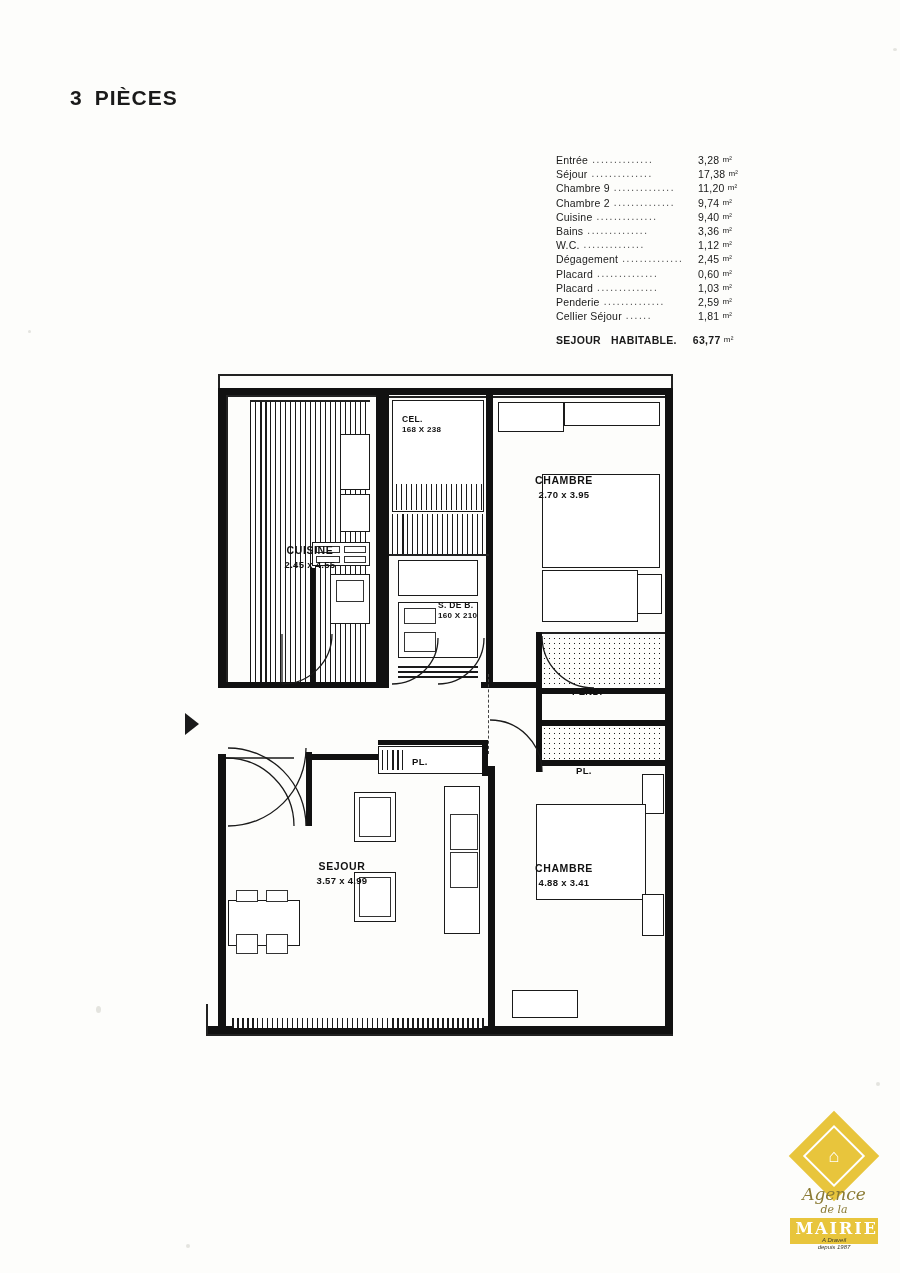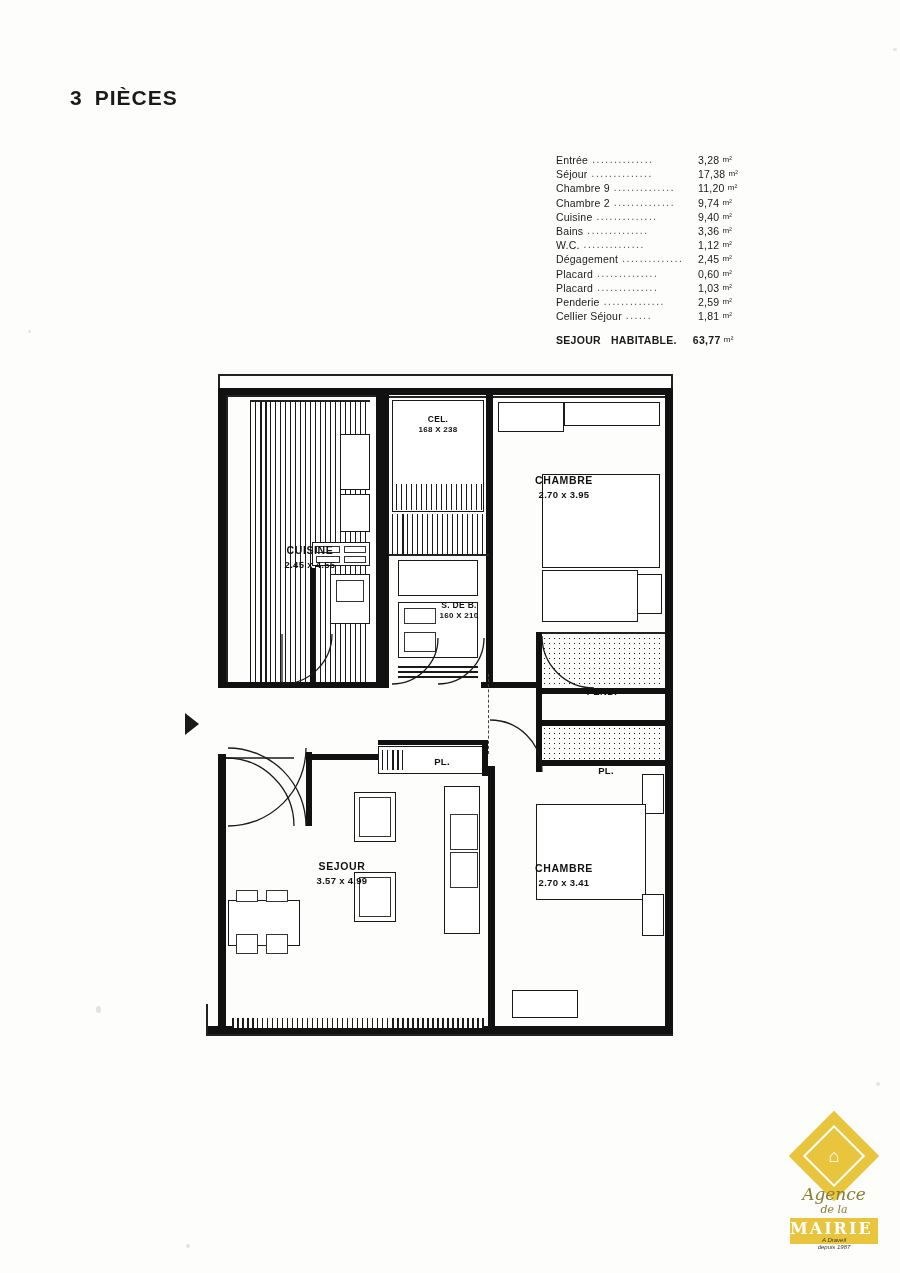--- a/index.html
+++ b/index.html
@@ -136,21 +136,21 @@
     font-size: 9.5px;
     font-weight: bold;
     letter-spacing: .3px;
     margin-top: 3px;
   }
   .lbl-sm {
     position: absolute;
     font-size: 8.5px;
     font-weight: bold;
     letter-spacing: .3px;
-    text-align: center;
+    text-align: left;
     white-space: nowrap;
     color: #111;
   }
   .lbl-sm .dim { display:block; font-size: 8px; margin-top: 1px; }
   svg.arcs {
     position: absolute;
     left: 0; top: 0;
     width: 472px; height: 662px;
     overflow: visible;
   }
@@ -216,21 +216,21 @@
   .logo-bar {
     position: absolute;
     left: 6px; top: 94px;
     width: 88px; height: 26px;
     background: #e8c53c;
   }
   .logo-mairie {
     position: absolute;
     left: 6px; top: 95px;
     width: 88px;
-    text-align: left;
+    text-align: right;
     font-size: 16px;
     letter-spacing: 2px;
     color: #fff;
     font-weight: bold;
     font-family: "DejaVu Serif", serif;
   }
   .logo-sub {
     position: absolute;
     left: 6px; top: 113px;
     width: 88px;
@@ -459,34 +459,34 @@
       <span class="dim">2.45 x 4.55</span>
     </div>
 
     <div class="lbl" style="left:288px;top:100px;width:140px;">
       <span>CHAMBRE</span>
       <span class="dim">2.70 x 3.95</span>
     </div>
 
     <div class="lbl" style="left:288px;top:488px;width:140px;">
       <span>CHAMBRE</span>
-      <span class="dim">2.70 x 3.41</span>
+      <span class="dim">4.88 x 3.41</span>
     </div>
 
     <div class="lbl" style="left:66px;top:486px;width:140px;">
       <span>SEJOUR</span>
       <span class="dim">3.57 x 4.99</span>
     </div>
 
     <div class="lbl-sm" style="left:196px;top:40px;width:72px;">
       <span>CEL.</span>
       <span class="dim">168 X 238</span>
     </div>
 
-    <div class="lbl-sm" style="left:216px;top:226px;width:74px;">
+    <div class="lbl-sm" style="left:232px;top:226px;width:74px;">
       <span>S. DE B.</span>
       <span class="dim">160 X 210</span>
     </div>
 
     <div class="lbl-sm" style="left:366px;top:312px;width:60px;font-size:9.5px;">
       <span>PEND.</span>
     </div>
 
     <div class="lbl-sm" style="left:206px;top:382px;width:60px;font-size:9.5px;">
       <span>PL.</span>

